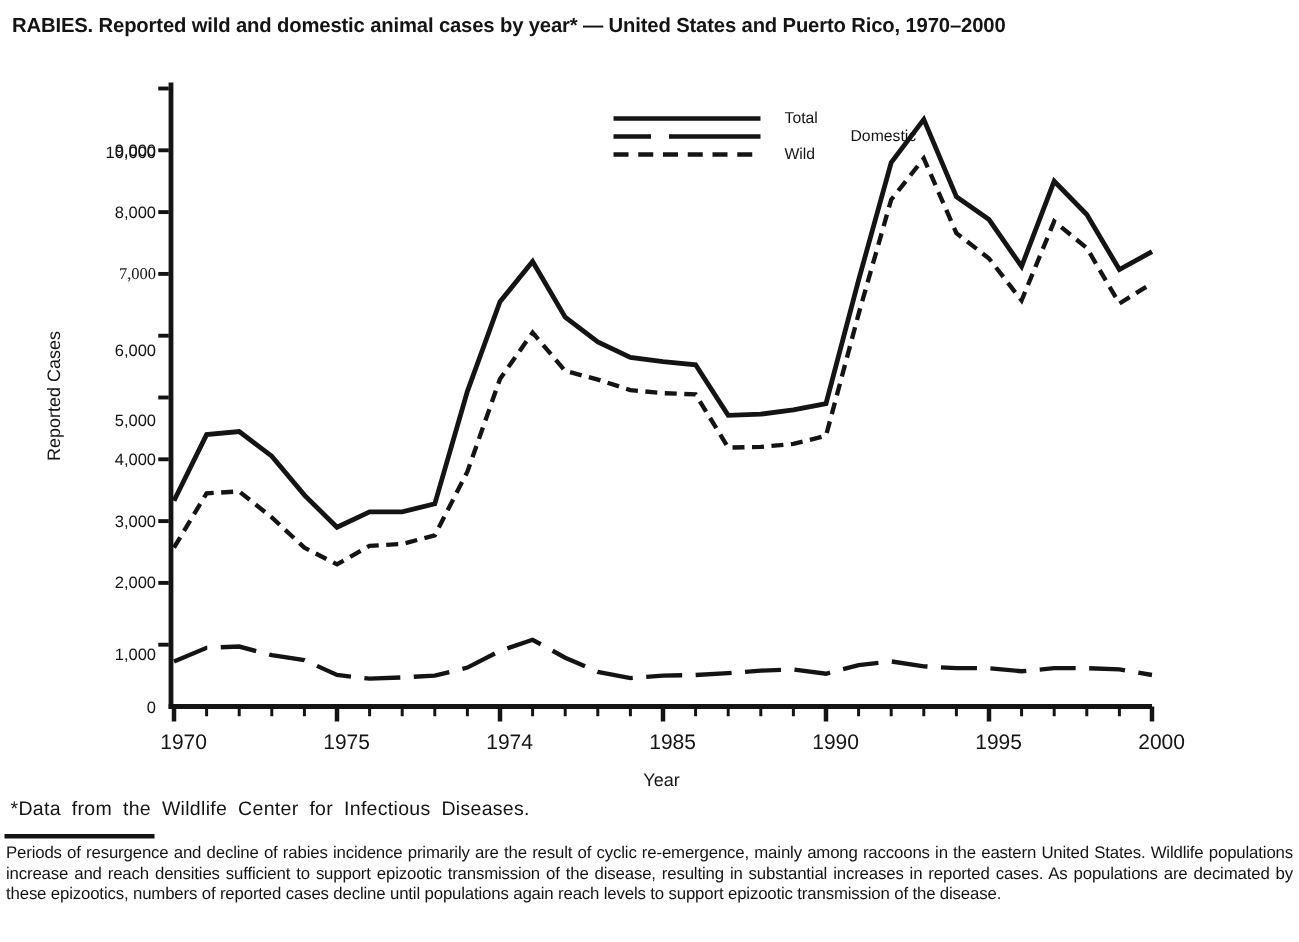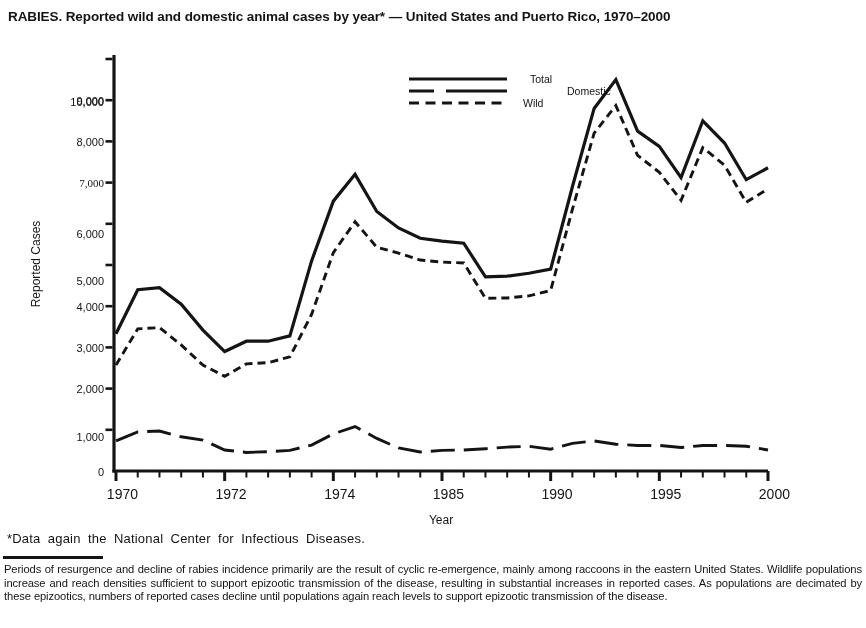--- a/index.html
+++ b/index.html
@@ -105,29 +105,29 @@
     <div class="ytick-label" style="left: 40px; top: 300.7px;">4,000</div>
     <div class="ytick-label" style="left: 40px; top: 275px;">5,000</div>
     <div class="ytick-label" style="left: 40px; top: 228px;">6,000</div>
     <div class="ytick-label" style="left: 40px; top: 177.1px; font-family: Liberation Serif, serif;">7,000</div>
     <div class="ytick-label" style="left: 40px; top: 135.9px;">8,000</div>
     <div class="ytick-label" style="left: 40px; top: 94.7px;">9,000</div>
     <div class="ytick-label" style="left: 40px; top: 53.5px; margin-top: 42px;">10,000</div>
   </div>
 <div id="xtick-labels" class="abs">
     <div class="xtick-label" style="left: 94px; top: 488px;">1970</div>
-    <div class="xtick-label" style="left: 202.665px; top: 488px;">1972</div>
+    <div class="xtick-label" style="left: 202.665px; top: 488px;">1975</div>
     <div class="xtick-label" style="left: 311.33px; top: 488px;">1974</div>
     <div class="xtick-label" style="left: 419.995px; top: 488px;">1985</div>
     <div class="xtick-label" style="left: 528.66px; top: 488px;">1990</div>
     <div class="xtick-label" style="left: 637.325px; top: 488px;">1995</div>
     <div class="xtick-label" style="left: 745.99px; top: 488px;">2000</div>
   </div>
 
-<div class="legend-label" style="top:74px;margin-left:7px;">Total</div>
+<div class="legend-label" style="top:74px;">Total</div>
 <div class="legend-label" style="top:86px;margin-left:44px;">Domestic</div>
 <div class="legend-label" style="top:98px;">Wild</div>
 
 <div id="xlabel" class="abs">Year</div>
 
-<div id="footnote" class="abs">*Data again the National Center for Infectious Diseases.</div>
+<div id="footnote" class="abs">*Data from the Wildlife Center for Infectious Diseases.</div>
 <div id="footnote-rule" class="abs"></div>
 <div id="caption" class="abs">Periods of resurgence and decline of rabies incidence primarily are the result of cyclic re-emergence, mainly among raccoons in the eastern United States. Wildlife populations increase and reach densities sufficient to support epizootic transmission of the disease, resulting in substantial increases in reported cases. As populations are decimated by these epizootics, numbers of reported cases decline until populations again reach levels to support epizootic transmission of the disease.</div>
 
 </body></html>

